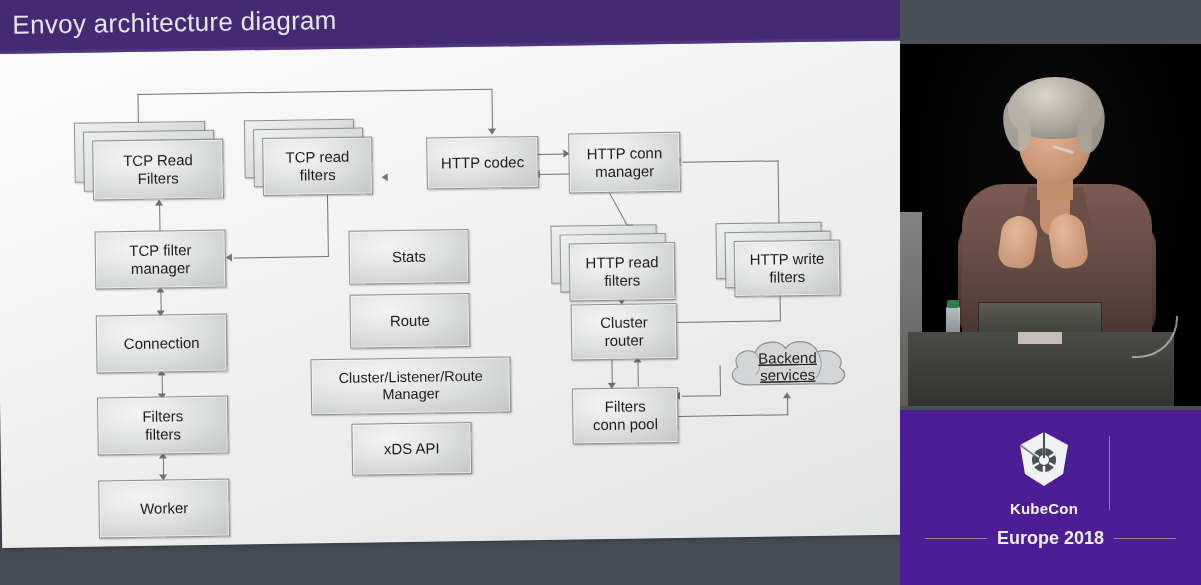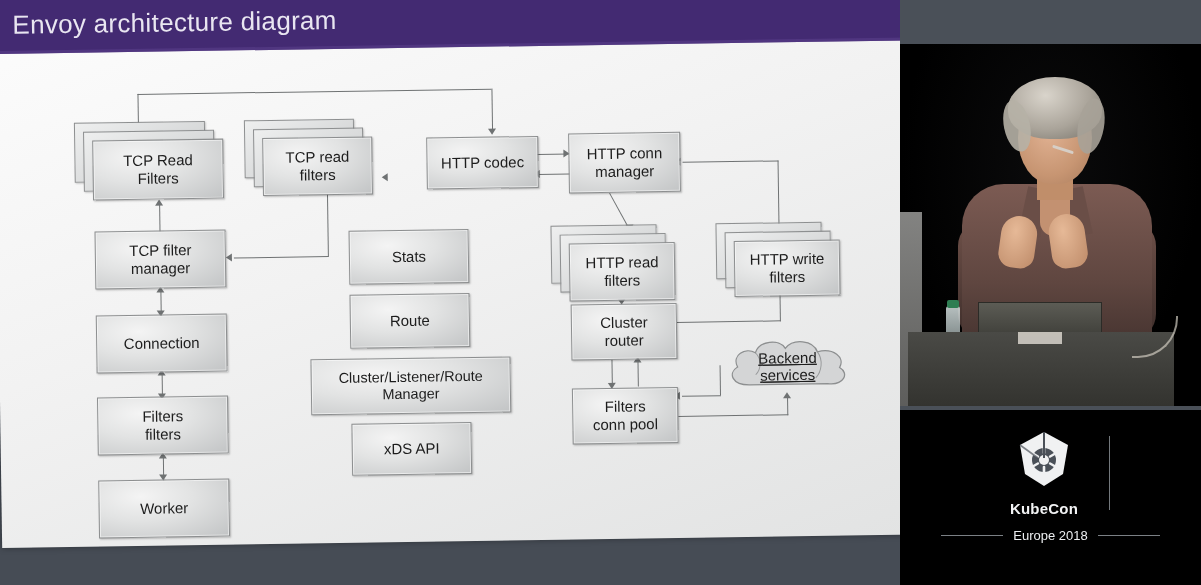--- a/index.html
+++ b/index.html
@@ -82,29 +82,29 @@
   .laptop{position:absolute;left:78px;top:258px;width:122px;height:38px;
     background:linear-gradient(180deg,#5c5c55,#3b3b36);border:1px solid #2b2b27;}
   .laptop-lbl{position:absolute;left:118px;top:288px;width:44px;height:12px;background:#d8d4cb;opacity:.85;}
   .bottle{position:absolute;left:46px;top:262px;width:14px;height:42px;border-radius:3px 3px 4px 4px;
     background:linear-gradient(180deg,rgba(215,225,225,.85),rgba(160,175,175,.7));}
   .bottle-cap{position:absolute;left:47px;top:256px;width:12px;height:8px;background:#2e7d52;border-radius:2px;}
   .cable{position:absolute;left:232px;top:272px;width:44px;height:40px;border:2px solid #cfcabf;
     border-left:none;border-top:none;border-radius:0 0 40px 0;opacity:.7;}
 
   
-  #logo-area{position:absolute;left:0;top:410px;width:301px;height:175px;background:#000000;}
+  #logo-area{position:absolute;left:0;top:410px;width:301px;height:175px;background:#4c1d95;}
   .logo-row{position:absolute;left:0;top:18px;width:301px;display:flex;align-items:center;justify-content:center;gap:0;}
   .logo-col{display:flex;flex-direction:column;align-items:center;width:118px;}
   .logo-sep{width:1px;height:74px;background:#9aa0a6;margin:0 6px;opacity:.75;}
   .logo-name{margin-top:8px;font-size:15px;font-weight:bold;color:#f2f3f4;letter-spacing:.2px;}
   .logo-name.wide{font-size:15px;}
   .edition{position:absolute;left:0;top:118px;width:301px;display:flex;align-items:center;justify-content:center;gap:10px;}
   .edition .line{width:62px;height:1px;background:#9aa0a6;opacity:.8;}
-  .edition .txt{font-size:13px;font-weight:normal;color:#eceef0;}
+  .edition .txt{font-size:18px;font-weight:bold;color:#eceef0;}
 </style>
 </head>
 <body>
 
 <div id="stage">
 
   <div id="slide-wrap">
     <div id="slide">
 
       <div id="title-bar">

